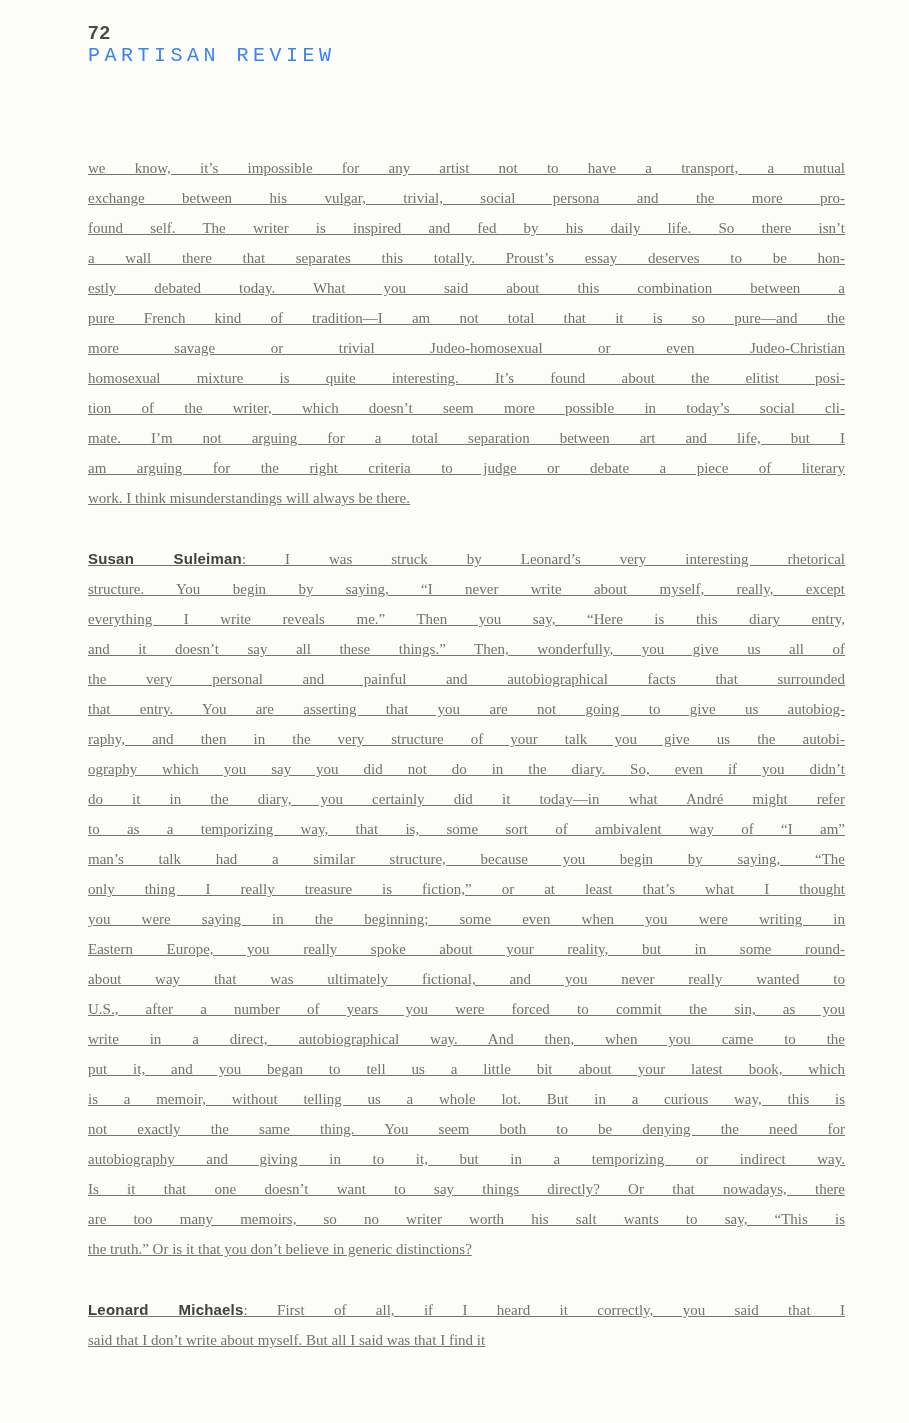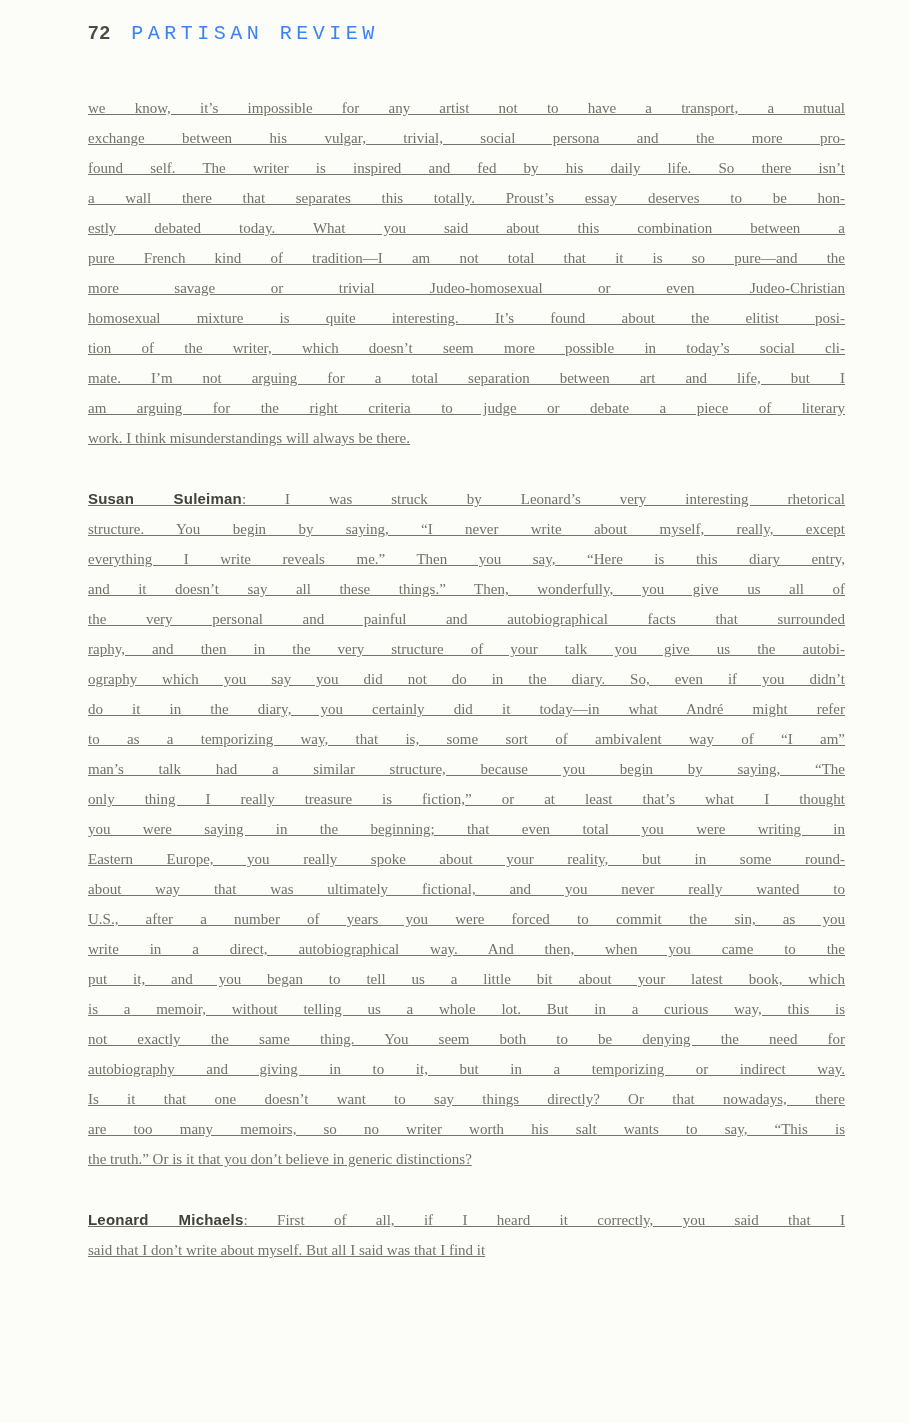--- a/index.html
+++ b/index.html
@@ -11,22 +11,22 @@
     overflow: hidden;
   }
   .page {
     width: 909px; height: 1423px;
     background: #fcfcf8;
     padding: 22px 64px 0 88px;
   }
   .header {
     display: flex;
     align-items: baseline;
-    gap: 20px;
-    margin-bottom: 48px;
+    margin-bottom: 86px;
+    flex-direction: column;
   }
   .page-number {
     font-family: "Liberation Sans", sans-serif;
     font-weight: 700;
     font-size: 19px;
     color: #4b4b42;
     letter-spacing: 1px;
   }
   .journal-title {
     font-family: Liberation Mono, monospace;
@@ -81,27 +81,28 @@
         <div class="line">mate. I’m not arguing for a total separation between art and life, but I</div>
         <div class="line">am arguing for the right criteria to judge or debate a piece of literary</div>
         <div class="line last">work. I think misunderstandings will always be there.</div>
       </div>
       <div class="paragraph">
         <div class="line"><span class="speaker">Susan Suleiman</span>: I was struck by Leonard’s very interesting rhetorical</div>
         <div class="line">structure. You begin by saying, “I never write about myself, really, except</div>
         <div class="line">everything I write reveals me.” Then you say, “Here is this diary entry,</div>
         <div class="line">and it doesn’t say all these things.” Then, wonderfully, you give us all of</div>
         <div class="line">the very personal and painful and autobiographical facts that surrounded</div>
+        <div class="line">that entry. You are asserting that you are not going to give us autobiog-</div>
         <div class="line">raphy, and then in the very structure of your talk you give us the autobi-</div>
         <div class="line">ography which you say you did not do in the diary. So, even if you didn’t</div>
         <div class="line">do it in the diary, you certainly did it today—in what André might refer</div>
         <div class="line">to as a temporizing way, that is, some sort of ambivalent way of “I am”</div>
         <div class="line">man’s talk had a similar structure, because you begin by saying, “The</div>
         <div class="line">only thing I really treasure is fiction,” or at least that’s what I thought</div>
-        <div class="line">you were saying in the beginning; that even total you were writing in</div>
+        <div class="line">you were saying in the beginning; some even when you were writing in</div>
         <div class="line">Eastern Europe, you really spoke about your reality, but in some round-</div>
         <div class="line">about way that was ultimately fictional, and you never really wanted to</div>
         <div class="line">U.S., after a number of years you were forced to commit the sin, as you</div>
         <div class="line">write in a direct, autobiographical way. And then, when you came to the</div>
         <div class="line">put it, and you began to tell us a little bit about your latest book, which</div>
         <div class="line">is a memoir, without telling us a whole lot. But in a curious way, this is</div>
         <div class="line">not exactly the same thing. You seem both to be denying the need for</div>
         <div class="line">autobiography and giving in to it, but in a temporizing or indirect way.</div>
         <div class="line">Is it that one doesn’t want to say things directly? Or that nowadays, there</div>
         <div class="line">are too many memoirs, so no writer worth his salt wants to say, “This is</div>

